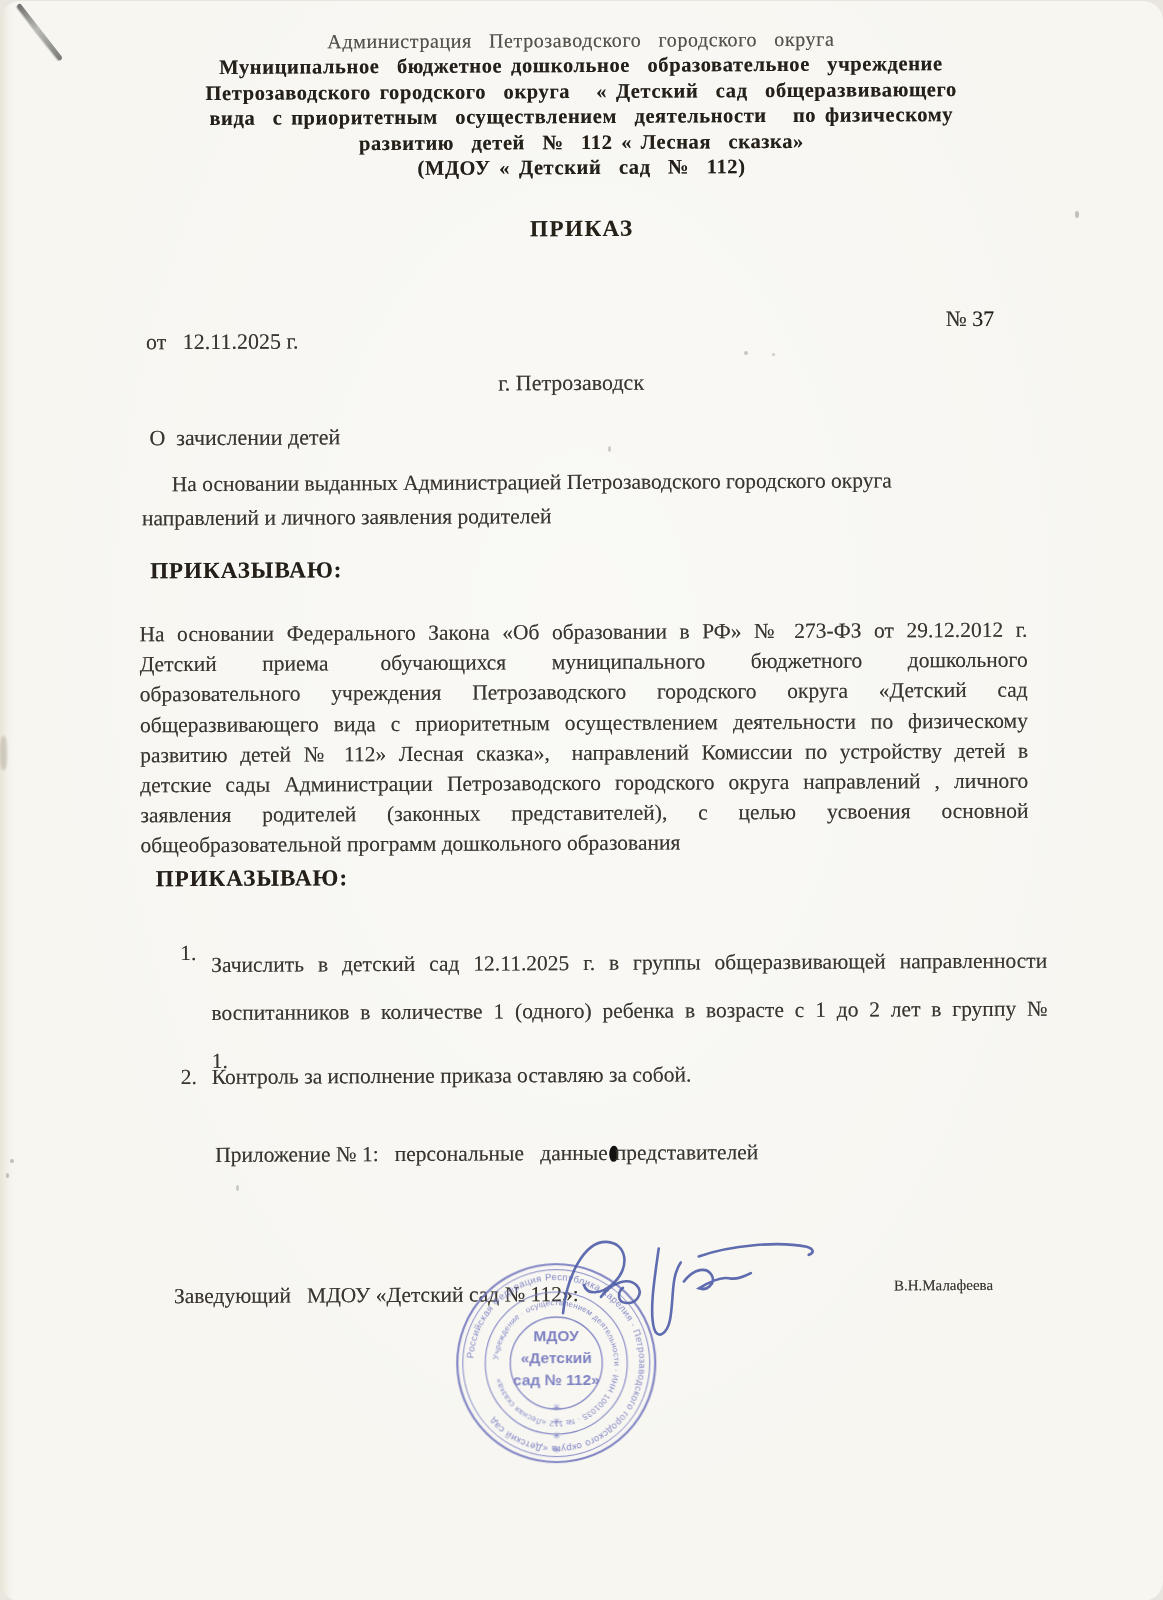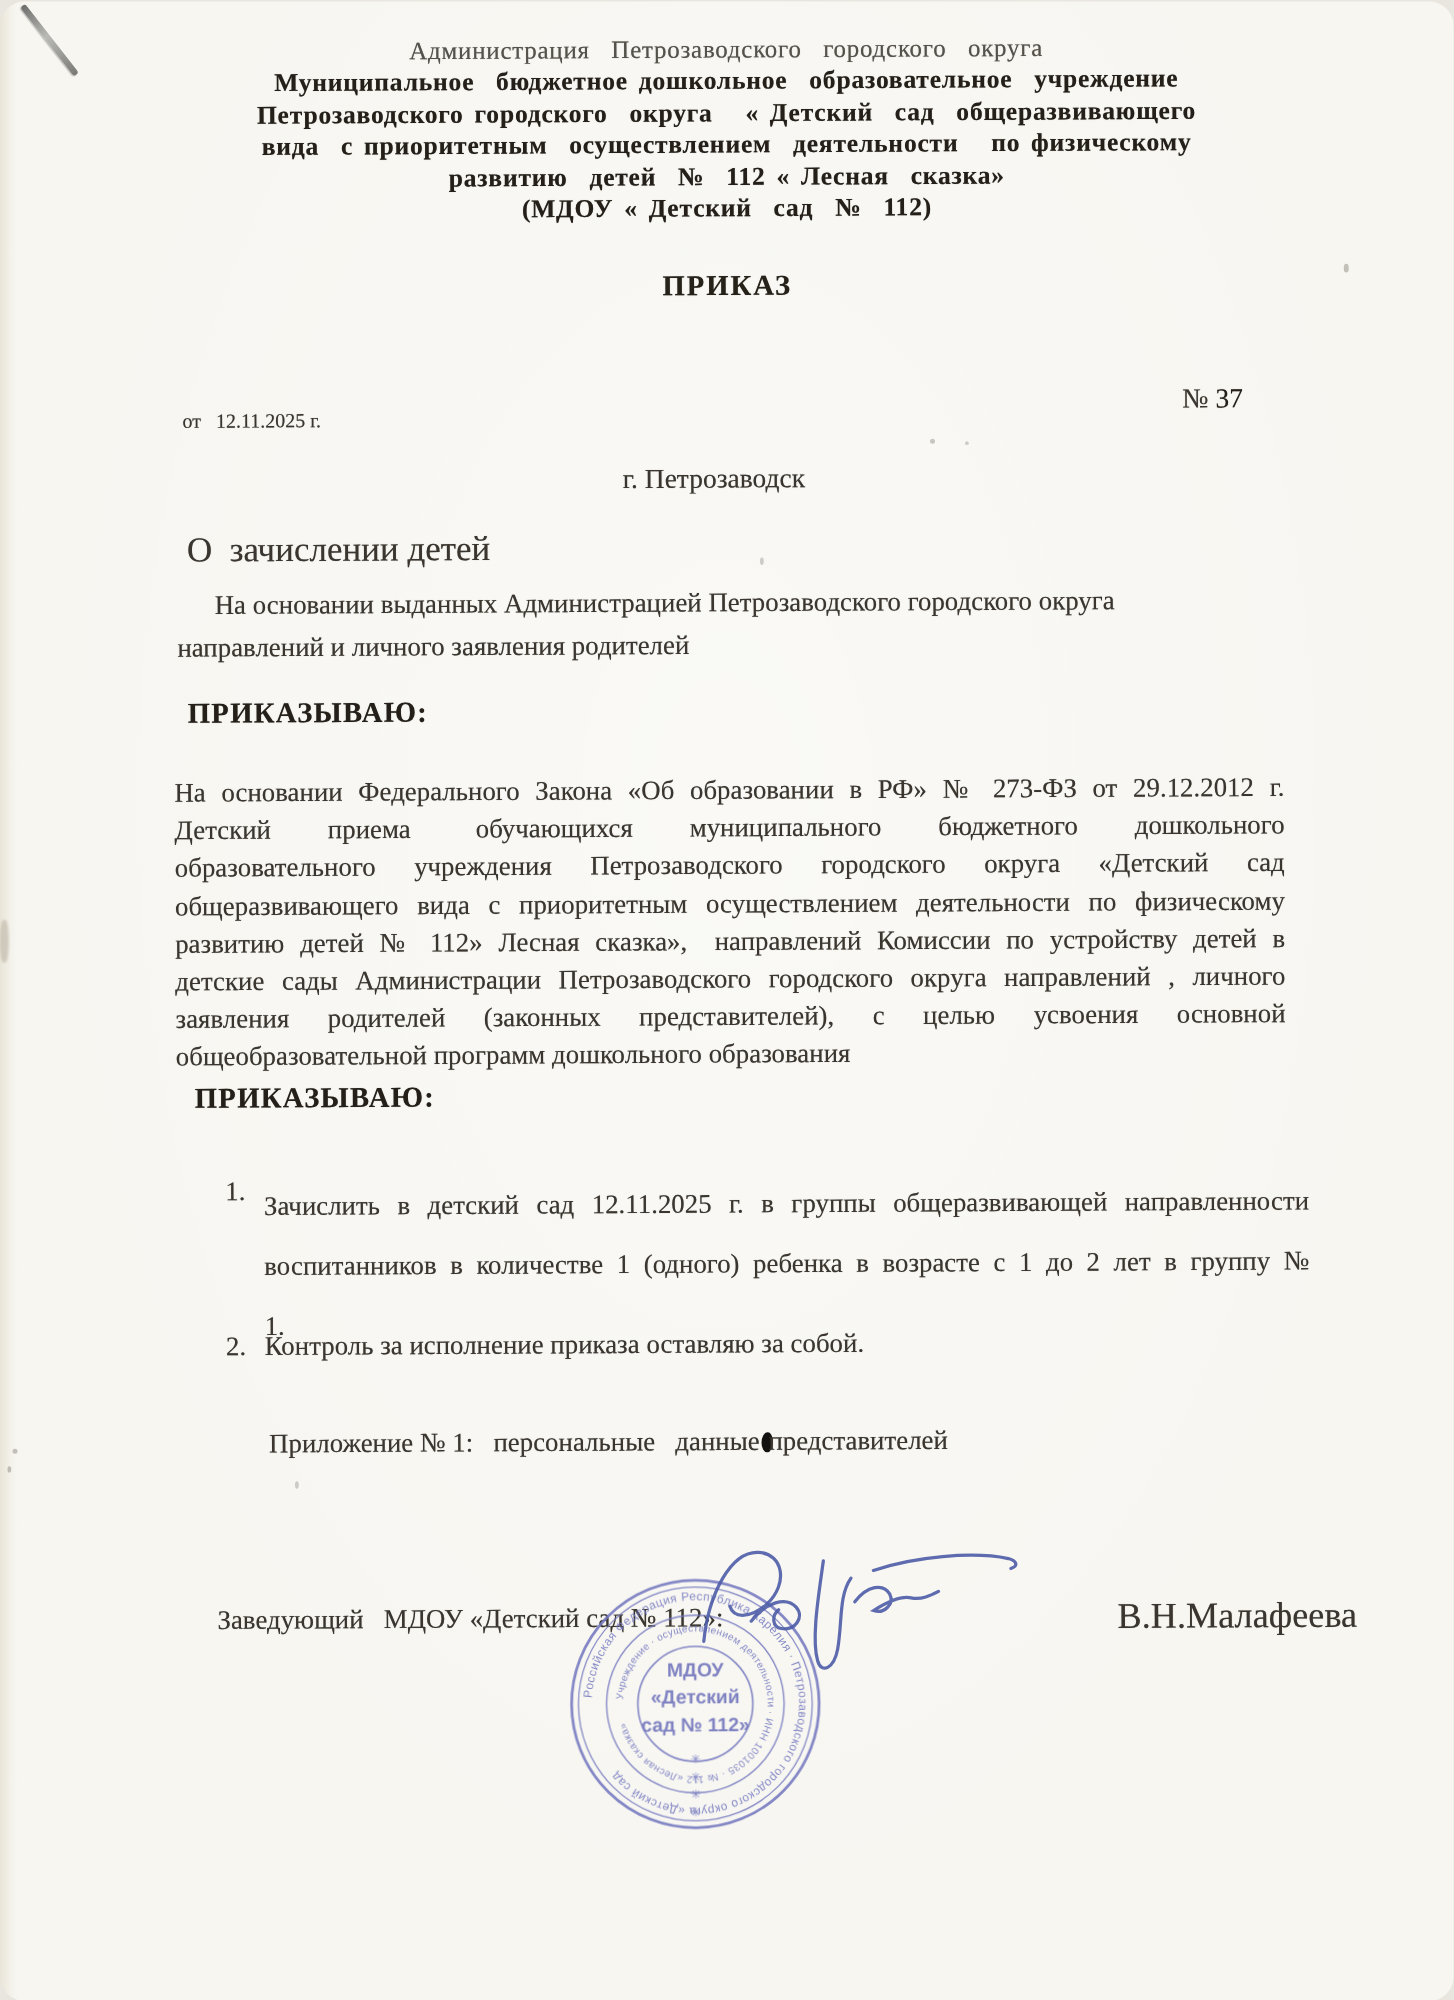--- a/index.html
+++ b/index.html
@@ -20,42 +20,42 @@
   .pre{white-space:pre-wrap;}
   .abs{position:absolute;}
   .soft{text-shadow:0 0 0.6px rgba(58,54,47,.55);}
   .header-block{top:27px;left:0;width:100%;text-align:center;line-height:25.4px;}
   .hline{font-size:20px;letter-spacing:.6px;word-spacing:3px;}
   .hline-first{color:#55514b;font-weight:400;}
   .hline-bold{font-weight:700;color:#242019;font-size:20.5px;}
   .doc-title{top:215px;left:0;width:100%;text-align:center;font-weight:700;font-size:23px;letter-spacing:1.5px;color:#262219;}
   .num-line{top:307px;left:945px;font-size:22px;}
   .num-val{font-weight:400;color:#242019;}
-  .date-line{top:326px;left:145px;font-size:16px;}
+  .date-line{top:326px;left:145px;font-size:22px;}
   .city-line{top:369px;left:0;width:1140px;text-align:center;font-size:22px;}
-  .subject-line{top:422px;left:148px;font-size:28px;}
+  .subject-line{top:422px;left:148px;font-size:22px;}
   .preamble{top:465px;left:140px;width:845px;font-size:21.5px;line-height:33.5px;text-indent:30px;}
   .res-head{font-weight:700;font-size:23px;letter-spacing:1px;color:#242019;}
   .res-head-1{top:555px;left:148px;}
   .res-head-2{top:863px;left:152px;}
   .basis{top:619px;left:137px;width:888px;font-size:21.5px;}
   .jline{text-align:justify;text-align-last:justify;height:30.2px;}
   .jline-last{text-align:left;text-align-last:left;}
   .gap{display:inline-block;width:52px;}
   .gap-sm{display:inline-block;width:22px;}
   .item-num{font-size:21.5px;}
   .item1-num{top:938px;left:176px;}
   .item1-text{top:938px;left:207px;width:836px;font-size:21.5px;line-height:48px;}
   .item1-text .jl{text-align:justify;text-align-last:justify;}
   .item2-num{top:1062px;left:176px;}
   .item2-text{top:1062px;left:207px;font-size:21.5px;}
   .appendix{top:1140px;left:210px;font-size:21.5px;}
   .ink-blot{display:inline-block;width:9px;height:16px;background:#141210;border-radius:55% 45% 50% 50%;vertical-align:-2px;margin:0 -4px 0 2px;}
   .sig-label{top:1281px;left:168px;font-size:21.5px;}
-  .sig-name{top:1278px;left:888px;font-size:29px;}
+  .sig-name{top:1278px;left:888px;font-size:15px;}
   .stamp{top:1252px;left:438px;width:228px;height:228px;filter:blur(.3px);opacity:.88;}
   .sig-svg{top:1226px;left:545px;width:280px;height:118px;}
   
   .staple{top:2px;left:20px;width:70px;height:5px;border-radius:3px;
     background:linear-gradient(to right,#6f6f6d,#b9b9b6 45%,#7a7a77);
     transform:rotate(52deg);transform-origin:0 0;box-shadow:0 1px 1px rgba(0,0,0,.25);}
   .speck{position:absolute;background:#8d8a82;border-radius:50%;}
   .edge-smudge{top:735px;left:0px;width:7px;height:34px;background:#b7b0a0;opacity:.55;border-radius:40%;filter:blur(1px);}
 </style>
 </head>

